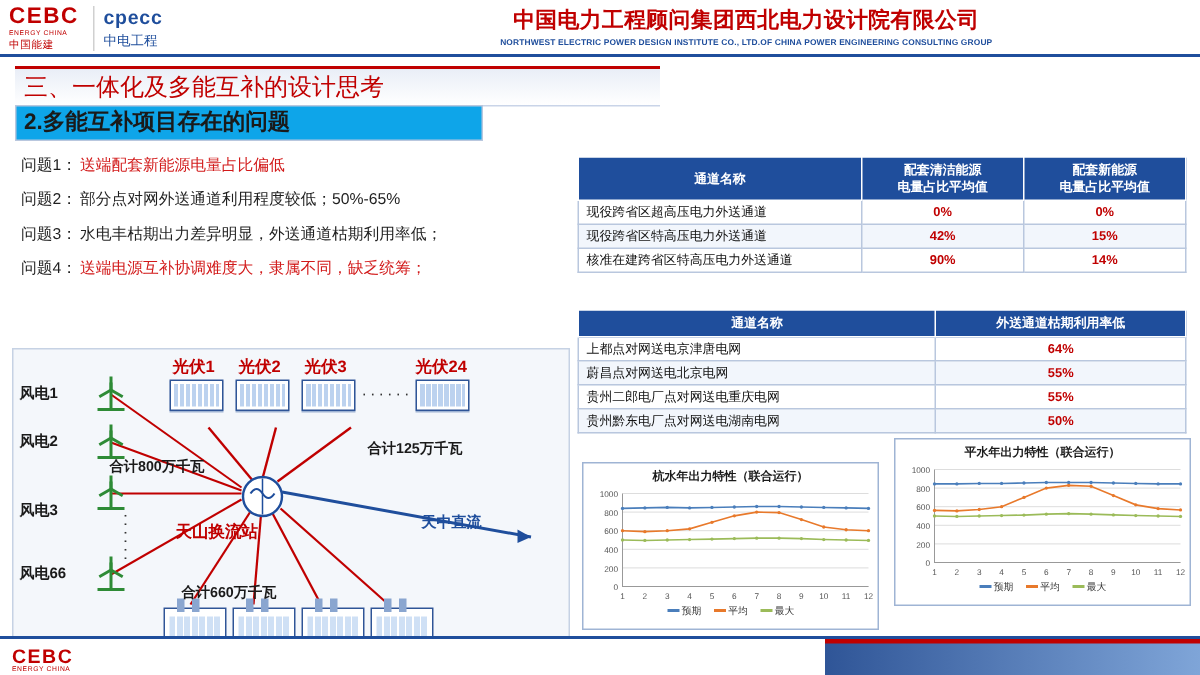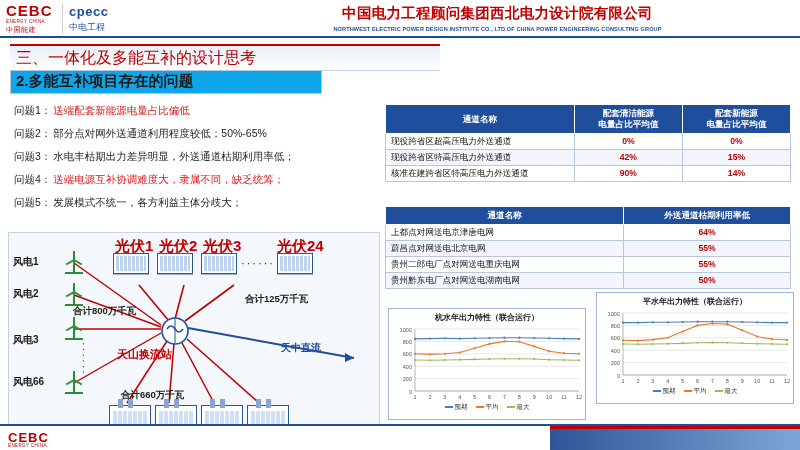--- a/index.html
+++ b/index.html
@@ -38,21 +38,21 @@
   
   .qbox{position:absolute;left:14px;top:103px;width:360px;}
   .qrow{display:flex;font-size:10.5px;color:#1f1f1f;margin-bottom:9px;line-height:14px;}
   .qlbl{white-space:nowrap;}
   .qtxt{margin-left:2px;}
   .qtxt.red{color:#d21a1a;}
 
   
   .diagram{position:absolute;left:8px;top:232px;width:370px;height:208px;
            background:#f4f7fb;border:1px solid #c6d2e4;}
-  .pv-label{position:absolute;font-size:15px;font-weight:bold;color:#c00000;}
+  .pv-label{position:absolute;font-size:11px;font-weight:bold;color:#c00000;}
   .pv-panel{position:absolute;width:34px;height:19px;background:#ffffff;border:1px solid #2f5597;
             box-shadow:0 1px 0 #9fb4d4;}
   .pv-panel i{position:absolute;left:2px;top:2px;right:2px;bottom:2px;
             background:repeating-linear-gradient(90deg,#bcd2ef 0 3px,#ffffff 3px 4px);display:block;}
   .dots{position:absolute;font-size:11px;color:#333;letter-spacing:2px;}
   .wind-label{position:absolute;font-size:10px;font-weight:bold;color:#1a1a1a;}
   .turbine{position:absolute;width:30px;height:24px;}
   .turbine .pole{position:absolute;left:14px;top:4px;width:2px;height:18px;background:#2e8b36;}
   .turbine .base{position:absolute;left:6px;top:21px;width:18px;height:2px;background:#2e8b36;}
   .turbine .b1,.turbine .b2,.turbine .b3{position:absolute;width:2px;height:9px;background:#2e8b36;left:14px;top:0px;transform-origin:1px 9px;}
@@ -130,24 +130,20 @@
       <span class="qlbl">问题2：</span>
       <span class="qtxt">部分点对网外送通道利用程度较低；50%-65%</span>
     </div>
     <div class="qrow">
       <span class="qlbl">问题3：</span>
       <span class="qtxt">水电丰枯期出力差异明显，外送通道枯期利用率低；</span>
     </div>
     <div class="qrow">
       <span class="qlbl">问题4：</span>
       <span class="qtxt red">送端电源互补协调难度大，隶属不同，缺乏统筹；</span>
-    </div>
-    <div class="qrow">
-      <span class="qlbl">问题5：</span>
-      <span class="qtxt">发展模式不统一，各方利益主体分歧大；</span>
     </div>
   </div>
 
   <div class="diagram">
     <svg width="370" height="208" style="position:absolute;left:0;top:0;">
 
       <line x1="130" y1="52" x2="160" y2="88" stroke="#c00000" stroke-width="1.6"></line>
       <line x1="175" y1="52" x2="166" y2="86" stroke="#c00000" stroke-width="1.6"></line>
       <line x1="225" y1="52" x2="176" y2="88" stroke="#c00000" stroke-width="1.6"></line>
 

